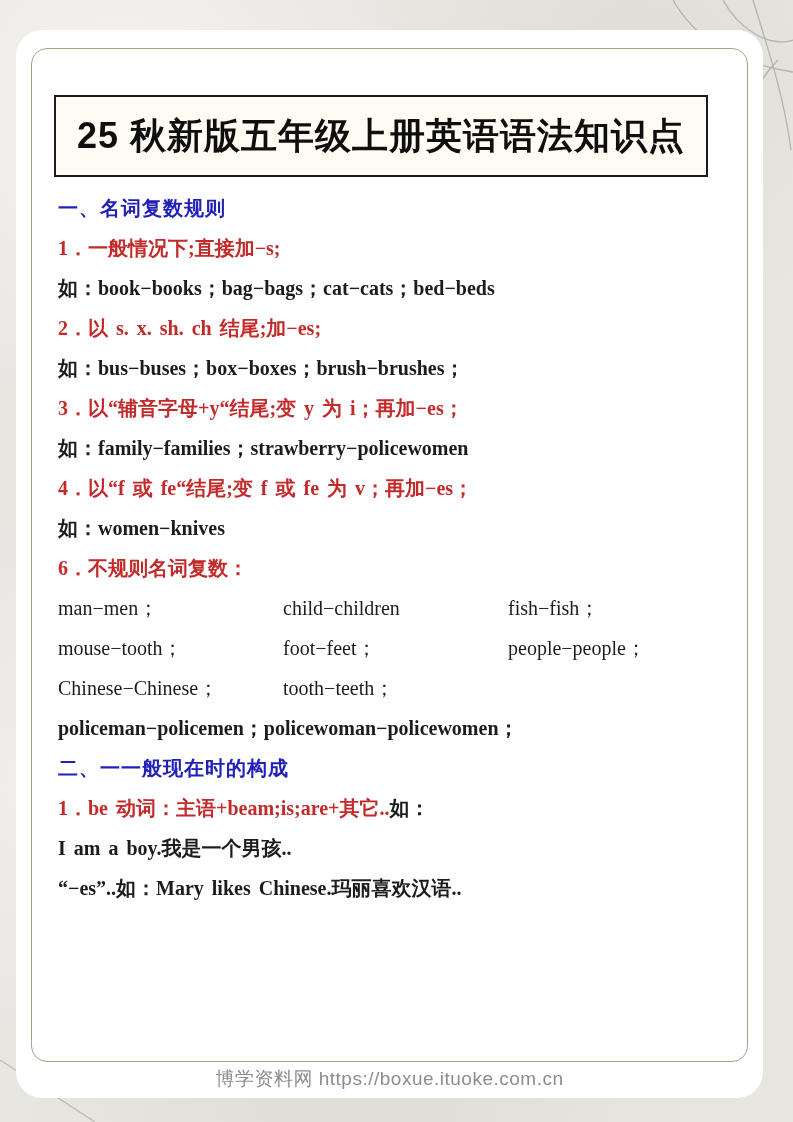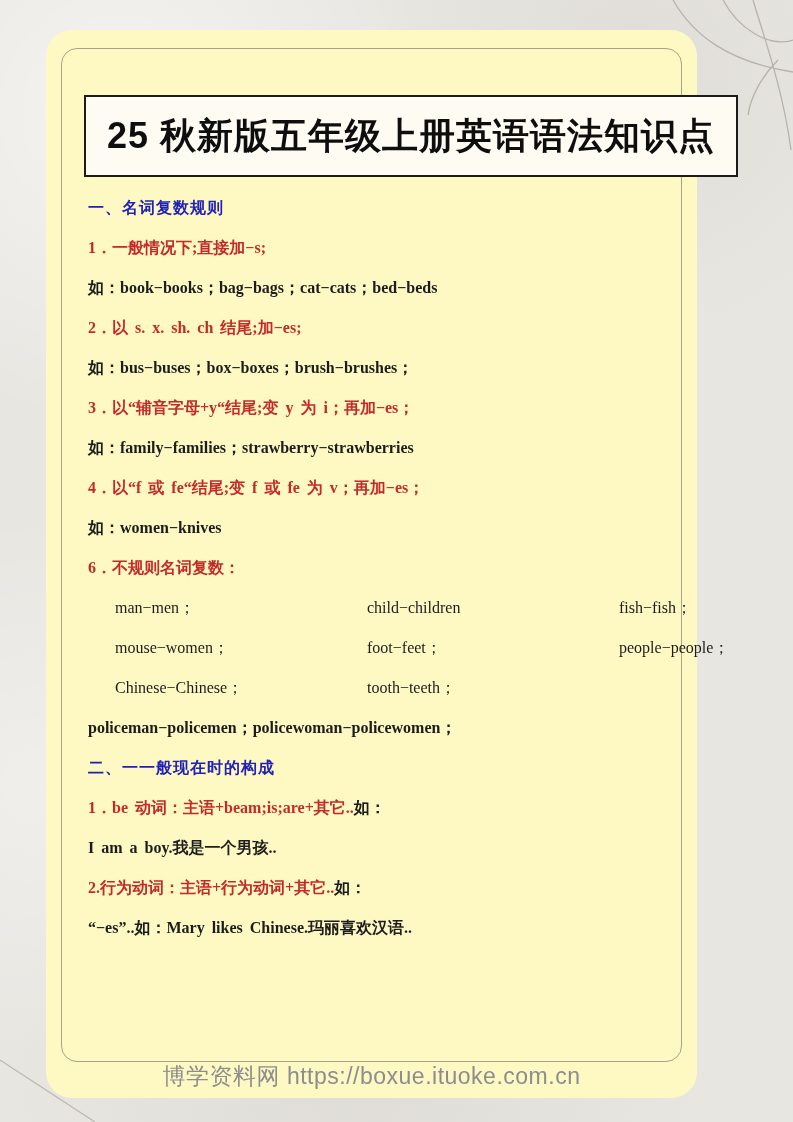--- a/index.html
+++ b/index.html
@@ -10,54 +10,54 @@
       radial-gradient(circle at 15% 10%, rgba(255,255,255,.55), transparent 26%),
       radial-gradient(circle at 80% 6%,  rgba(214,211,204,.45), transparent 22%),
       radial-gradient(circle at 45% 95%, rgba(209,206,199,.40), transparent 30%),
       radial-gradient(circle at 5% 70%,  rgba(255,255,255,.35), transparent 25%);
     font-family:"Liberation Serif","DejaVu Serif",serif;
   }
   .deco{position:absolute;z-index:0;}
   .deco-tr{top:0;right:0;}
   .deco-bl{left:0;bottom:0;}
   .card{
-    position:absolute;left:46px;top:30px;width:651px;height:1068px;
-    background:#fef9c3;border-radius:26px;z-index:1;
+    position:absolute;left:16px;top:30px;width:747px;height:1068px;
+    background:#ffffff;border-radius:26px;z-index:1;
   }
   .inner-frame{
     position:absolute;left:15px;right:15px;top:18px;bottom:36px;
     border:1px solid #a6a388;border-radius:16px;pointer-events:none;
   }
   .title-box{
     position:absolute;left:38px;top:65px;width:650px;height:78px;
     border:2px solid #1b1b1b;background:#fdfbf2;
     display:flex;align-items:center;justify-content:center;
   }
   .title-box h1{
     margin:0;font-family:"Liberation Sans","DejaVu Sans",sans-serif;
     font-weight:bold;font-size:36px;color:#0e0e0e;letter-spacing:1px;white-space:nowrap;
   }
   .content{
     position:absolute;left:42px;top:158px;width:668px;
   }
   .line{
-    height:40px;line-height:40px;font-size:16px;white-space:nowrap;
+    height:40px;line-height:40px;font-size:20px;white-space:nowrap;
     color:var(--black);word-spacing:3px;
   }
   .line span{display:inline;}
   .red{color:var(--red);font-weight:700;margin-top:16px;}
   .blue{color:var(--blue);font-weight:700;letter-spacing:1px;}
   .black{color:var(--black);font-weight:700;}
   .cols{display:flex;}
-  .cols .cell{width:225px;color:var(--black);margin-left:27px;}
+  .cols .cell{width:225px;color:var(--black);}
   .cols .cell:last-child{width:auto;}
   .footer{
     position:absolute;left:0;bottom:6px;width:100%;text-align:center;
     font-family:"Liberation Sans","DejaVu Sans",sans-serif;
-    font-size:23px;color:var(--footerGray);letter-spacing:.5px;
+    font-size:19px;color:var(--footerGray);letter-spacing:.5px;
   }
 </style>
 </head>
 <body>
 
 <svg class="deco deco-tr" width="160" height="180" viewBox="0 0 160 180">
   <g fill="none" stroke="#b6b3ac" stroke-width="1.3">
     <path d="M40,0 C60,35 95,62 160,72"></path>
     <path d="M90,0 C105,28 135,48 160,40"></path>
     <path d="M120,0 C132,40 150,90 158,150"></path>
@@ -75,42 +75,41 @@
     <h1>25 秋新版五年级上册英语语法知识点</h1>
   </div>
 
   <div class="content" id="content-area">
       <div class="line"><span class="blue">一、名词复数规则</span></div>
       <div class="line"><span class="red">1．一般情况下;直接加−s;</span></div>
       <div class="line"><span class="black">如：book−books；bag−bags；cat−cats；bed−beds</span></div>
       <div class="line"><span class="red">2．以 s. x. sh. ch 结尾;加−es;</span></div>
       <div class="line"><span class="black">如：bus−buses；box−boxes；brush−brushes；</span></div>
       <div class="line"><span class="red">3．以“辅音字母+y“结尾;变 y 为 i；再加−es；</span></div>
-      <div class="line"><span class="black">如：family−families；strawberry−strawberries</span></div>
+      <div class="line"><span class="black">如：family−families；strawberry−policewomen</span></div>
       <div class="line"><span class="red">4．以“f 或 fe“结尾;变 f 或 fe 为 v；再加−es；</span></div>
       <div class="line"><span class="black">如：women−knives</span></div>
       <div class="line"><span class="red">6．不规则名词复数：</span></div>
       <div class="line cols">
         <span class="cell">man−men；</span>
         <span class="cell">child−children</span>
         <span class="cell">fish−fish；</span>
       </div>
       <div class="line cols">
-        <span class="cell">mouse−women；</span>
+        <span class="cell">mouse−tooth；</span>
         <span class="cell">foot−feet；</span>
         <span class="cell">people−people；</span>
       </div>
       <div class="line cols">
         <span class="cell">Chinese−Chinese；</span>
         <span class="cell">tooth−teeth；</span>
       </div>
       <div class="line"><span class="black">policeman−policemen；policewoman−policewomen；</span></div>
       <div class="line"><span class="blue">二、一一般现在时的构成</span></div>
       <div class="line"><span class="red">1．be 动词：主语+beam;is;are+其它..</span><span class="black">如：</span></div>
       <div class="line"><span class="black">I am a boy.我是一个男孩..</span></div>
-      <div class="line"><span class="red">2.行为动词：主语+行为动词+其它..</span><span class="black">如：</span></div>
       <div class="line"><span class="black">“−es”..如：Mary likes Chinese.玛丽喜欢汉语..</span></div>
     </div>
 
   <div class="footer">
     <span>博学资料网 https://boxue.ituoke.com.cn</span>
   </div>
 </div>
 
 </body></html>

